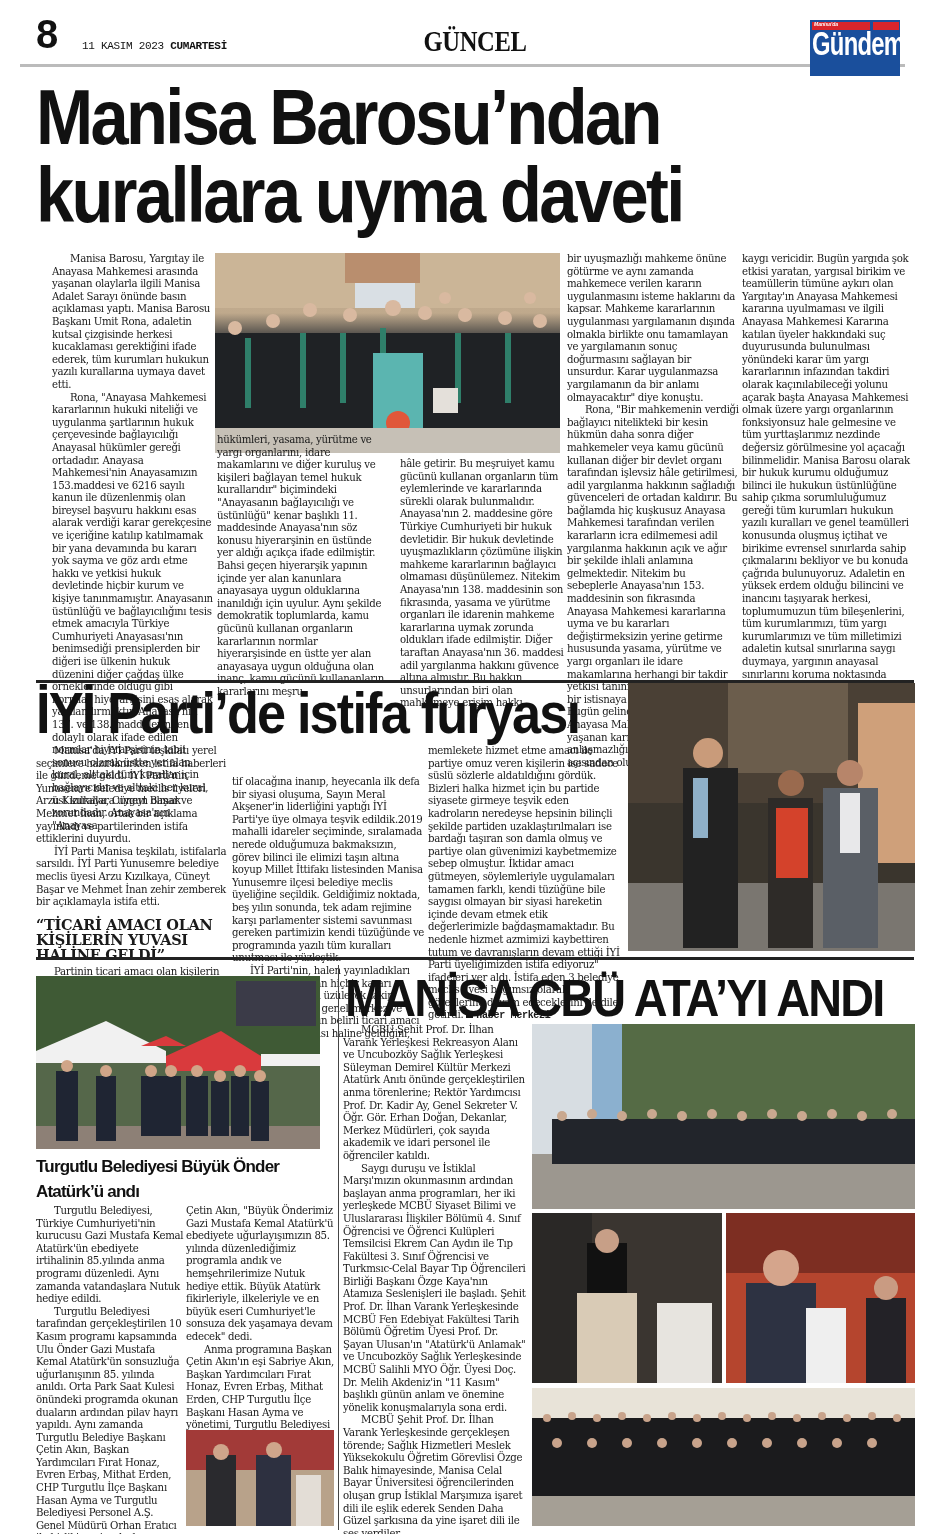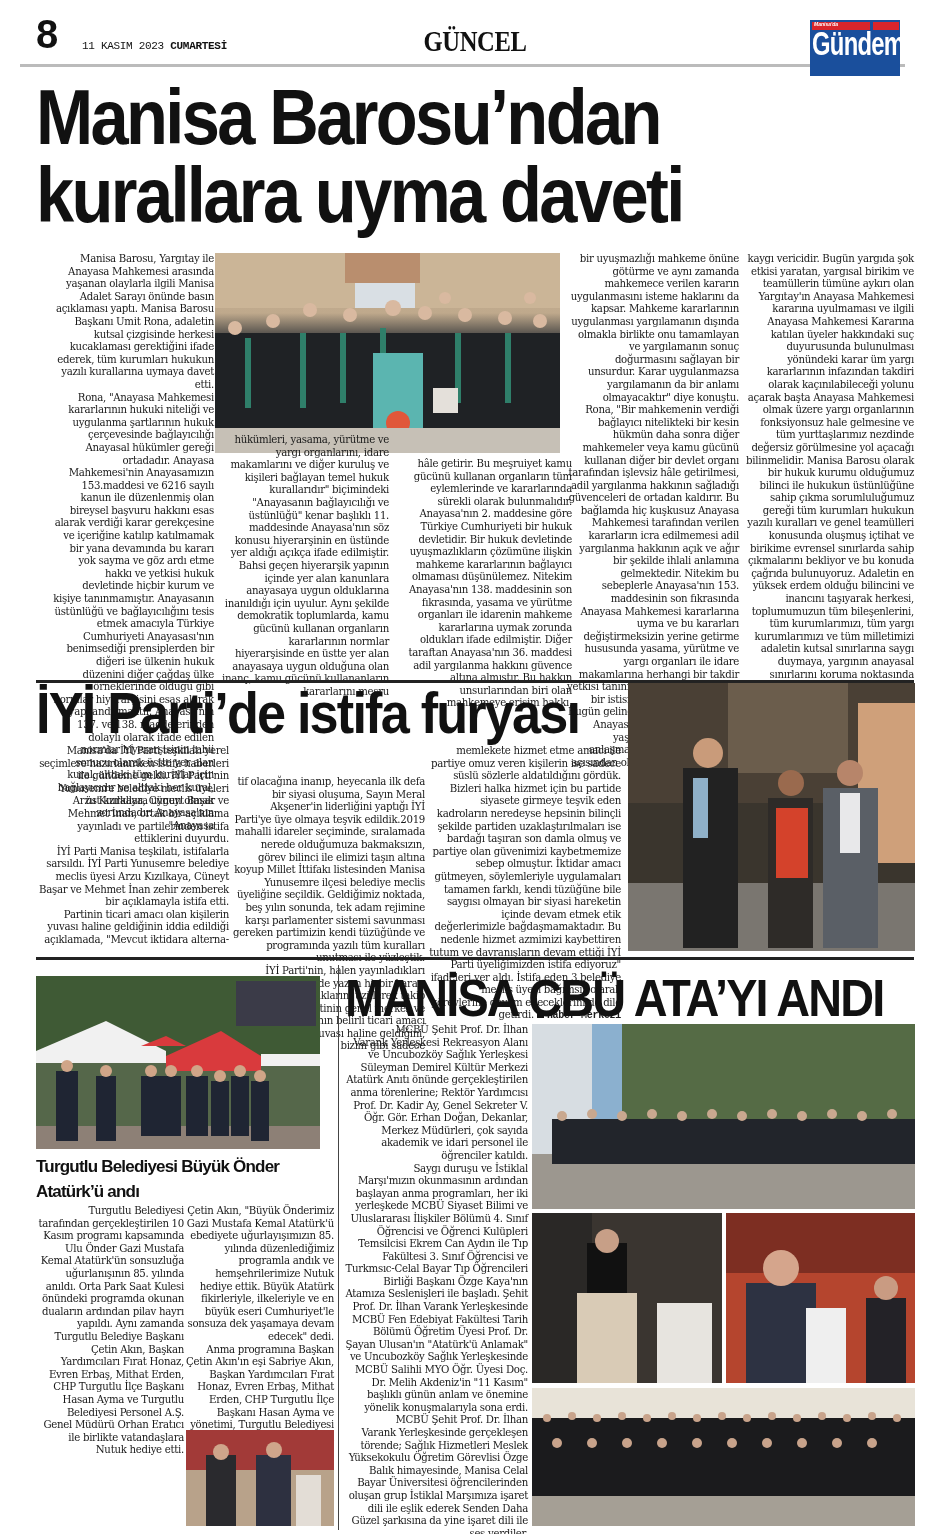--- a/index.html
+++ b/index.html
@@ -8,21 +8,21 @@
 .hdr-num{left:36px;top:14px;font-family:"Liberation Sans",sans-serif;font-size:40px;font-weight:bold;line-height:40px}
 .hdr-date{left:82px;top:40px;font-family:Liberation Mono, monospace;font-size:11px;letter-spacing:-0.3px}
 .hdr-date b{font-weight:bold}
 .hdr-section{left:0;width:950px;top:24px;text-align:center;font-family:"Liberation Serif",serif;font-size:30px;font-weight:bold;letter-spacing:-0.5px;transform:scaleX(0.82)}
 .logo{left:810px;top:20px;width:90px;height:56px;background:#1a4f9c;overflow:hidden}
 .logo .red1{position:absolute;left:2px;top:2px;width:58px;height:8px;background:#d9252b}
 .logo .red2{position:absolute;left:63px;top:2px;width:26px;height:8px;background:#d9252b}
 .logo .small{position:absolute;left:4px;top:1px;font-size:5px;font-style:italic;color:#fff;font-family:"Liberation Sans",sans-serif;font-weight:bold}
 .logo .big{position:absolute;left:2px;top:6px;font-family:"Liberation Sans",sans-serif;font-weight:bold;font-size:34px;line-height:34px;color:#fff;transform:scaleX(0.7);transform-origin:left top;letter-spacing:-1px}
 .h1{left:36px;top:78px;font-family:"Liberation Sans",sans-serif;font-weight:bold;font-size:78px;line-height:78px;letter-spacing:-3px;transform:scaleX(0.88);transform-origin:left top;white-space:nowrap}
-.col{font-size:10.2px;line-height:12.6px;text-align:right;letter-spacing:-0.3px;color:#1a1a1a}
+.col{font-size:10.2px;line-height:12.6px;text-align:left;letter-spacing:-0.3px;color:#1a1a1a}
 .col p{text-indent:18px}
 .col p.noind{text-indent:0}
 .sig{font-family:Liberation Mono, monospace;font-weight:bold;font-size:10px}
 .sig::before{content:"";display:inline-block;width:7px;height:7px;background:#111;margin-right:3px;vertical-align:0}
 .photo{overflow:hidden}
 .rule-thick{height:3px;background:#222}
 .h2{font-family:"Liberation Sans",sans-serif;font-weight:bold;font-size:58px;line-height:60px;letter-spacing:-2px;white-space:nowrap;transform:scaleX(0.9);transform-origin:left top}
 .quote{font-family:"DejaVu Serif",serif;font-weight:bold;font-size:14.5px;line-height:15px;margin:8px 0 4px;letter-spacing:-0.3px}
 .h3{font-family:"Liberation Sans",sans-serif;font-weight:bold;font-size:17px;line-height:25px;letter-spacing:-0.8px}
 .vrule{width:1px;background:#444}
@@ -101,20 +101,21 @@
   <p class="noind"><span>kaygı vericidir. Bugün yargıda şok etkisi yaratan, yargısal birikim ve teamüllerin tümüne aykırı olan Yargıtay'ın Anayasa Mahkemesi kararına uyulmaması ve ilgili Anayasa Mahkemesi Kararına katılan üyeler hakkındaki suç duyurusunda bulunulması yönündeki karar üm yargı kararlarının infazından takdiri olarak kaçınılabileceği yolunu açarak başta Anayasa Mahkemesi olmak üzere yargı organlarının fonksiyonsuz hale gelmesine ve tüm yurttaşlarımız nezdinde değersiz görülmesine yol açacağı bilinmelidir. Manisa Barosu olarak bir hukuk kurumu olduğumuz bilinci ile hukukun üstünlüğüne sahip çıkma sorumluluğumuz gereği tüm kurumları hukukun yazılı kuralları ve genel teamülleri konusunda oluşmuş içtihat ve birikime evrensel sınırlarda sahip çıkmalarını bekliyor ve bu konuda çağrıda bulunuyoruz. Adaletin en yüksek erdem olduğu bilincini ve inancını taşıyarak herkesi, toplumumuzun tüm bileşenlerini, tüm kurumlarımızı, tüm yargı kurumlarımızı ve tüm milletimizi adaletin kutsal sınırlarına saygı duymaya, yargının anayasal sınırlarını koruma noktasında hassas olmaya ve hukuk sınırları içinde kalmaya davet ediyoruz. Manisa Barosu olarak sürecin takipçisi olacağımızı buradan bir kez daha deklare ediyoruz" diye konuştu.</span> <span class="sig">Nermin UÇTU</span></p>
 </div>
 
 <div class="abs rule-thick" style="left:36px;top:680px;width:878px"></div>
 
 <div class="abs h2" style="left:36px;top:683px">İYİ Parti’de istifa furyası</div>
 
 <div class="abs col" style="left:36px;top:745px;width:193px">
   <p>Manisa'da İYİ Parti teşkilatı yerel seçimlere hazırlanırken istifa haberleri ile gündeme geldi. İYİ Parti'nin Yunusemre belediye meclis üyeleri Arzu Kızılkaya, Cüneyt Başar ve Mehmet İnan, ortak bir açıklama yayınladı ve partilerinden istifa ettiklerini duyurdu.</p>
   <p>İYİ Parti Manisa teşkilatı, istifalarla sarsıldı. İYİ Parti Yunusemre belediye meclis üyesi Arzu Kızılkaya, Cüneyt Başar ve Mehmet İnan zehir zemberek bir açıklamayla istifa etti.</p>
+  <div class="quote">“TİCARİ AMACI OLAN KİŞİLERİN YUVASI HALİNE GELDİ”</div>
   <p>Partinin ticari amacı olan kişilerin yuvası haline geldiğinin iddia edildiği açıklamada, "Mevcut iktidara alterna-</p>
 </div>
 <div class="abs col" style="left:232px;top:776px;width:193px">
   <p class="noind">tif olacağına inanıp, heyecanla ilk defa bir siyasi oluşuma, Sayın Meral Akşener'in liderliğini yaptığı İYİ Parti'ye üye olmaya teşvik edildik.2019 mahalli idareler seçiminde, sıralamada nerede olduğumuza bakmaksızın, görev bilinci ile elimizi taşın altına koyup Millet İttifakı listesinden Manisa Yunusemre ilçesi belediye meclis üyeliğine seçildik. Geldiğimiz noktada, beş yılın sonunda, tek adam rejimine karşı parlamenter sistemi savunması gereken partimizin kendi tüzüğünde ve programında yazılı tüm kuralları unutması ile yüzleştik.</p>
   <p>İYİ Parti'nin, halen yayınladıkları genelgelerde yazan hiçbir kararı uygulamadıklarını üzülerek takip ediyoruz. Partinin genel merkez ve taşra teşkilatlarının belirli ticari amacı olan kişilerin yuvası haline geldiğini, bizim gibi sadece</p>
 </div>
 <div class="abs col" style="left:428px;top:745px;width:193px">
   <p class="noind"><span>memlekete hizmet etme amacı ile partiye omuz veren kişilerin ise sadece süslü sözlerle aldatıldığını gördük. Bizleri halka hizmet için bu partide siyasete girmeye teşvik eden kadroların neredeyse hepsinin bilinçli şekilde partiden uzaklaştırılmaları ise bardağı taşıran son damla olmuş ve partiye olan güvenimizi kaybetmemize sebep olmuştur. İktidar amacı gütmeyen, söylemleriyle uygulamaları tamamen farklı, kendi tüzüğüne bile saygısı olmayan bir siyasi hareketin içinde devam etmek etik değerlerimizle bağdaşmamaktadır. Bu nedenle hizmet azmimizi kaybettiren tutum ve davranışların devam ettiği İYİ Parti üyeliğimizden istifa ediyoruz" ifadeleri yer aldı. İstifa eden 3 belediye meclis üyesi bağımsız olarak görevlerine devam edeceklerini de dile getirdi.</span> <span class="sig">Haber Merkezi</span></p>
 </div>
 
@@ -168,20 +169,21 @@
         <circle cx="184" cy="100" r="6"></circle>
         <circle cx="204" cy="95" r="6"></circle>
         <circle cx="224" cy="100" r="6"></circle>
     </g>
   </svg>
 </div>
 
 <div class="abs h3" style="left:36px;top:1154px;width:300px">Turgutlu Belediyesi Büyük Önder Atatürk’ü andı</div>
 
 <div class="abs col" style="left:36px;top:1205px;width:148px">
+  <p>Turgutlu Belediyesi, Türkiye Cumhuriyeti'nin kurucusu Gazi Mustafa Kemal Atatürk'ün ebediyete irtihalinin 85.yılında anma programı düzenledi. Aynı zamanda vatandaşlara Nutuk hediye edildi.</p>
   <p>Turgutlu Belediyesi tarafından gerçekleştirilen 10 Kasım programı kapsamında Ulu Önder Gazi Mustafa Kemal Atatürk'ün sonsuzluğa uğurlanışının 85. yılında anıldı. Orta Park Saat Kulesi önündeki programda okunan duaların ardından pilav hayrı yapıldı. Aynı zamanda Turgutlu Belediye Başkanı Çetin Akın, Başkan Yardımcıları Fırat Honaz, Evren Erbaş, Mithat Erden, CHP Turgutlu İlçe Başkanı Hasan Ayma ve Turgutlu Belediyesi Personel A.Ş. Genel Müdürü Orhan Eratıcı ile birlikte vatandaşlara Nutuk hediye etti.</p>
 
 </div>
 <div class="abs col" style="left:186px;top:1205px;width:148px">
   <p class="noind">Çetin Akın, "Büyük Önderimiz Gazi Mustafa Kemal Atatürk'ü ebediyete uğurlayışımızın 85. yılında düzenlediğimiz programla andık ve hemşehrilerimize Nutuk hediye ettik. Büyük Atatürk fikirleriyle, ilkeleriyle ve en büyük eseri Cumhuriyet'le sonsuza dek yaşamaya devam edecek" dedi.</p>
   <p><span>Anma programına Başkan Çetin Akın'ın eşi Sabriye Akın, Başkan Yardımcıları Fırat Honaz, Evren Erbaş, Mithat Erden, CHP Turgutlu İlçe Başkanı Hasan Ayma ve yönetimi, Turgutlu Belediyesi Daire Müdürleri ile personeli katıldı.</span> <span class="sig">Haber Merkezi</span></p>
 </div>
 
 <div class="abs photo" style="left:186px;top:1430px;width:148px;height:96px;background:#b8a28a">
   <svg width="148" height="96">

